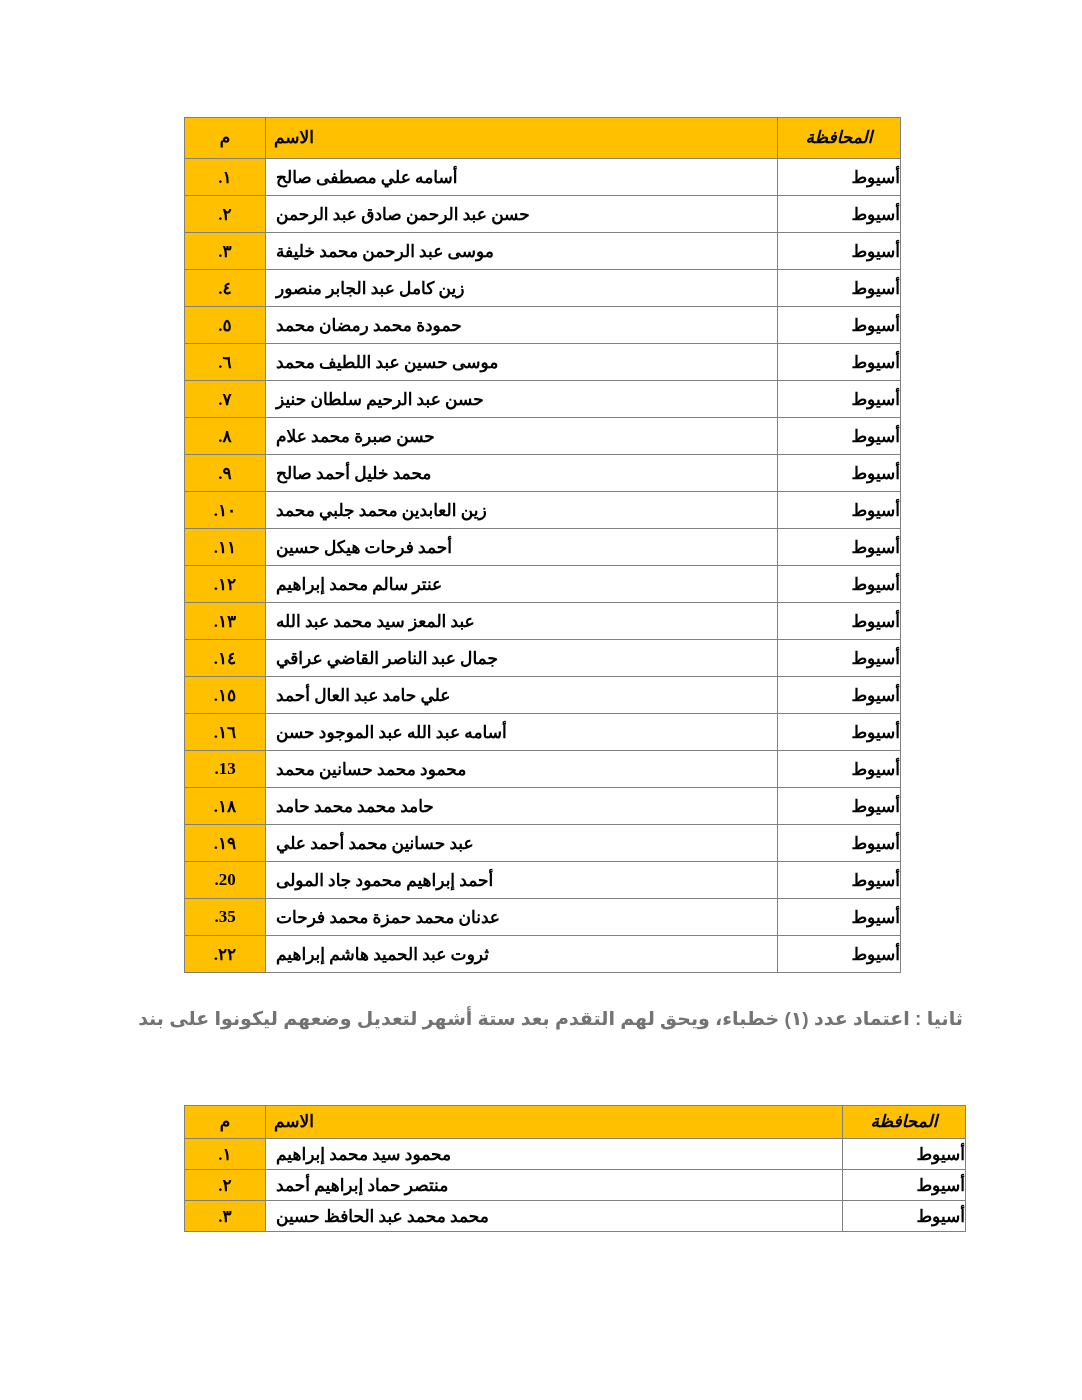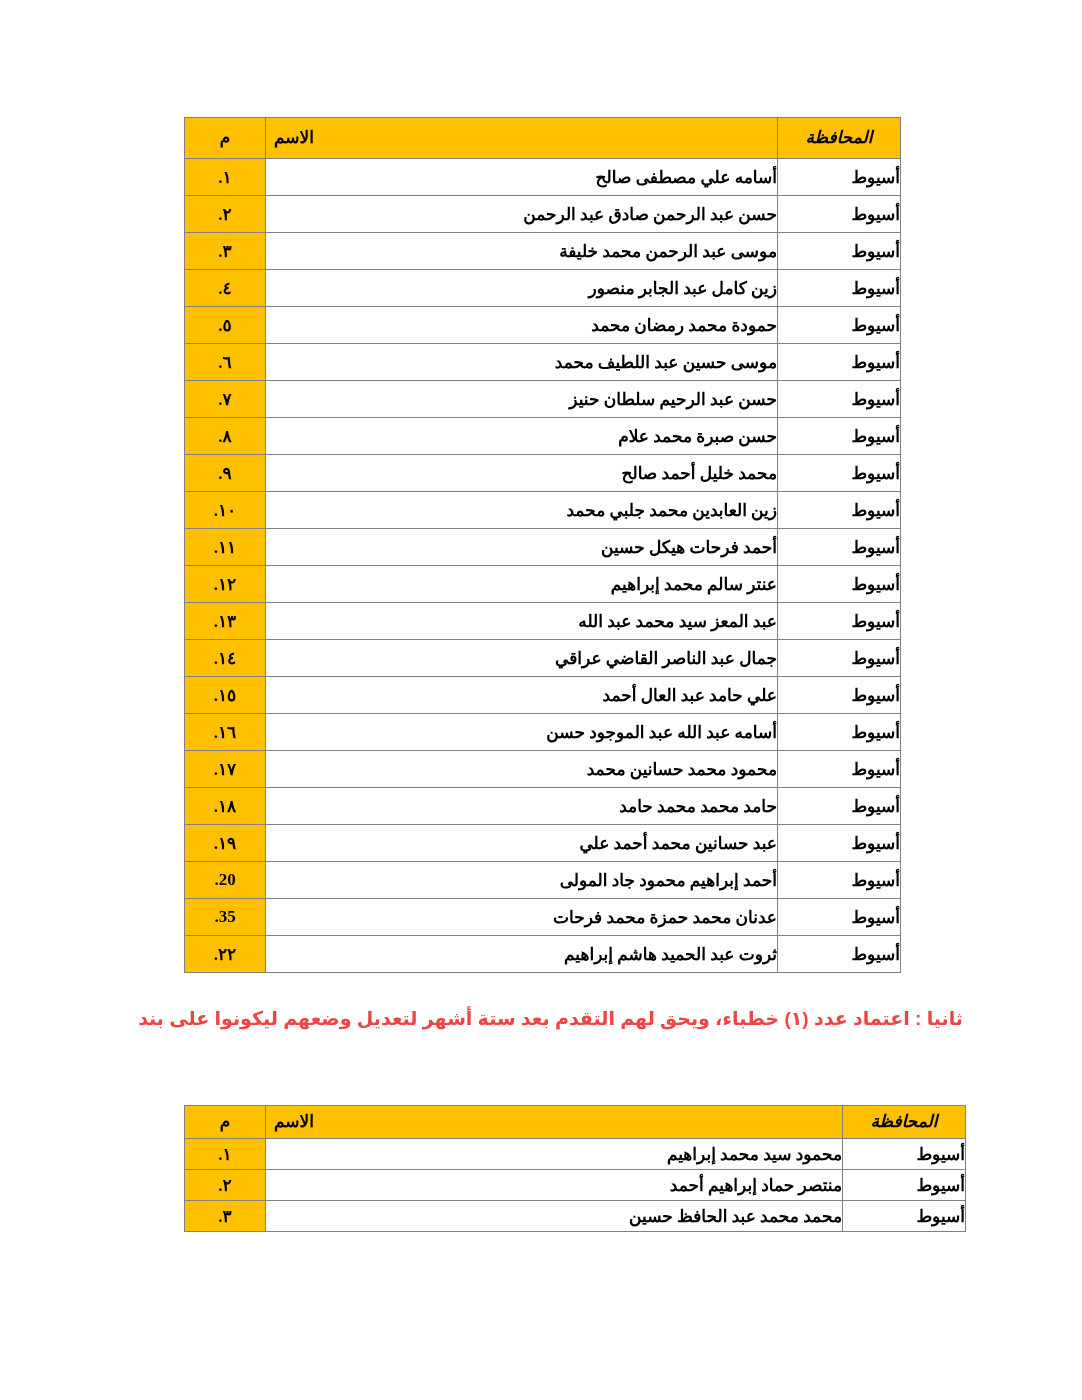--- a/index.html
+++ b/index.html
@@ -93,21 +93,21 @@
     font-weight: bold;
     font-size: 17px;
     color: #000000;
     height: 37px;
   }
   #table-two .cell-num { height: 31px; }
   #table-two .hdr-cell { height: 33px; }
 
   .cell-name {
     background: #ffffff;
-    text-align: right;
+    text-align: left;
     padding-left: 10px !important;
     font-weight: bold;
     font-size: 17px;
     color: #000000;
     white-space: nowrap;
   }
 
   .cell-gov {
     background: #ffffff;
     text-align: right;
@@ -121,21 +121,21 @@
     position: absolute;
     left: 118px;
     top: 1000px;
     width: 845px;
     text-align: right;
     direction: rtl;
     font-family: "Liberation Sans", "DejaVu Sans", sans-serif;
     font-weight: bold;
     font-size: 19px;
     line-height: 1.95;
-    color: #ef4444;
+    color: #737373;
   }
   #section-note .line-2 {
     display: block;
     text-align: center;
   }
 </style>
 </head>
 <body>
 
 <div class="page">
@@ -231,21 +231,21 @@
             <td class="cell-num">١٥.</td>
           </tr>
           <tr>
             <td class="cell-gov">أسيوط</td>
             <td class="cell-name">أسامه عبد الله عبد الموجود حسن</td>
             <td class="cell-num">١٦.</td>
           </tr>
           <tr>
             <td class="cell-gov">أسيوط</td>
             <td class="cell-name">محمود محمد حسانين محمد</td>
-            <td class="cell-num">١٧.</td>
+            <td class="cell-num">13.</td>
           </tr>
           <tr>
             <td class="cell-gov">أسيوط</td>
             <td class="cell-name">حامد محمد محمد حامد</td>
             <td class="cell-num">١٨.</td>
           </tr>
           <tr>
             <td class="cell-gov">أسيوط</td>
             <td class="cell-name">عبد حسانين محمد أحمد علي</td>
             <td class="cell-num">١٩.</td>

